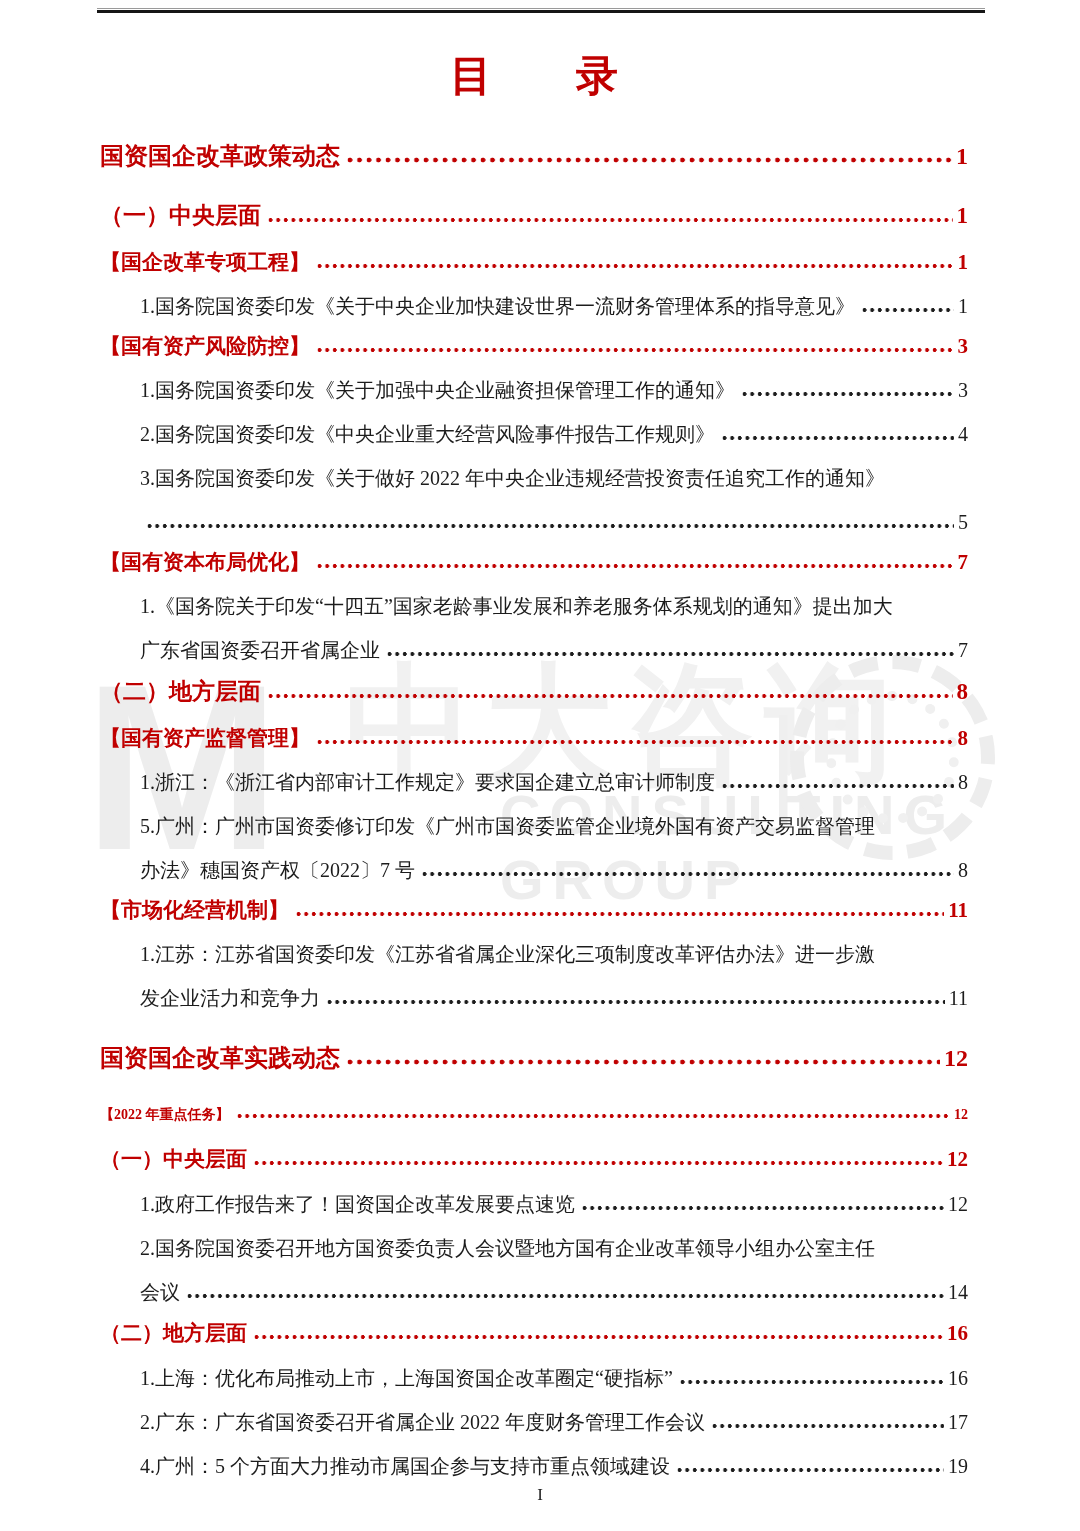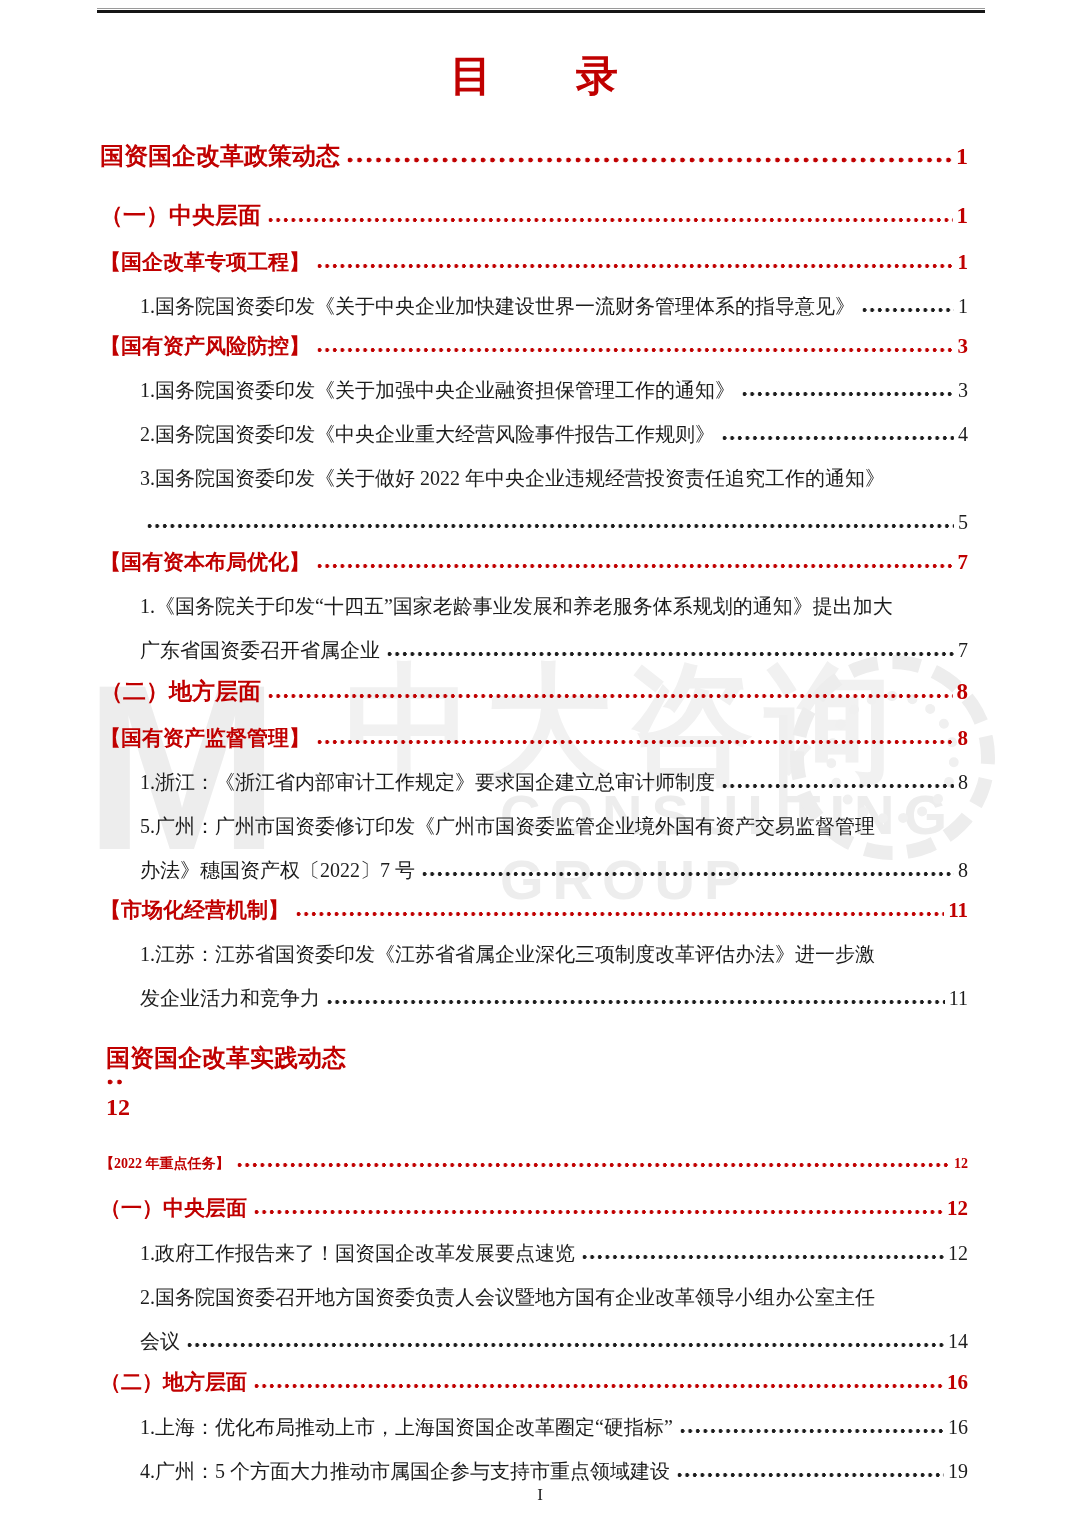--- a/index.html
+++ b/index.html
@@ -60,21 +60,21 @@
   .page { white-space:nowrap; }
   .part {
     color:#c00000; font-weight:bold; font-size:24px; line-height:40px;
     margin:12px 0 24px 0;
   }
   .part .dots {
     height:8px;
     background-image:radial-gradient(circle at 4px 4px,currentColor 2.1px,transparent 2.7px);
     background-size:9.5px 8px; margin-bottom:1px;
   }
-  .p2 { margin-top:26px; margin-bottom:22px;flex-direction:column; }
+  .p2 { margin-top:26px; margin-bottom:22px; }
   .sec1 { color:#c00000; font-weight:bold; font-size:23px; line-height:32px; margin-bottom:16px; }
   .sec2 { color:#c00000; font-weight:bold; font-size:21px; line-height:30px; margin-bottom:14px; }
   .topic { color:#c00000; font-weight:bold; font-size:21px; line-height:28px; margin-bottom:12px; }
   .topic-big { font-size:14px; line-height:30px; margin-bottom:14px; }
   .item { font-size:20px; line-height:28px; margin-bottom:12px; padding-left:40px;margin-top:16px; }
   .footer {
     position:absolute; left:0; right:0; bottom:26px; text-align:center;
     font-size:17px; color:#222;
   }
 </style>
@@ -250,20 +250,25 @@
     <span class="dots"></span>
     <span class="page">16</span>
   </div>
 
   <div class="row item">
     <span class="t">1.上海：优化布局推动上市，上海国资国企改革圈定“硬指标”</span>
     <span class="dots"></span>
     <span class="page">16</span>
   </div>
 
+  <div class="row item">
+    <span class="t">2.广东：广东省国资委召开省属企业 2022 年度财务管理工作会议</span>
+    <span class="dots"></span>
+    <span class="page">17</span>
+  </div>
 
 
   <div class="row item">
     <span class="t">4.广州：5 个方面大力推动市属国企参与支持市重点领域建设</span>
     <span class="dots"></span>
     <span class="page">19</span>
   </div>
 </div>
 
 <div class="footer">I</div>

